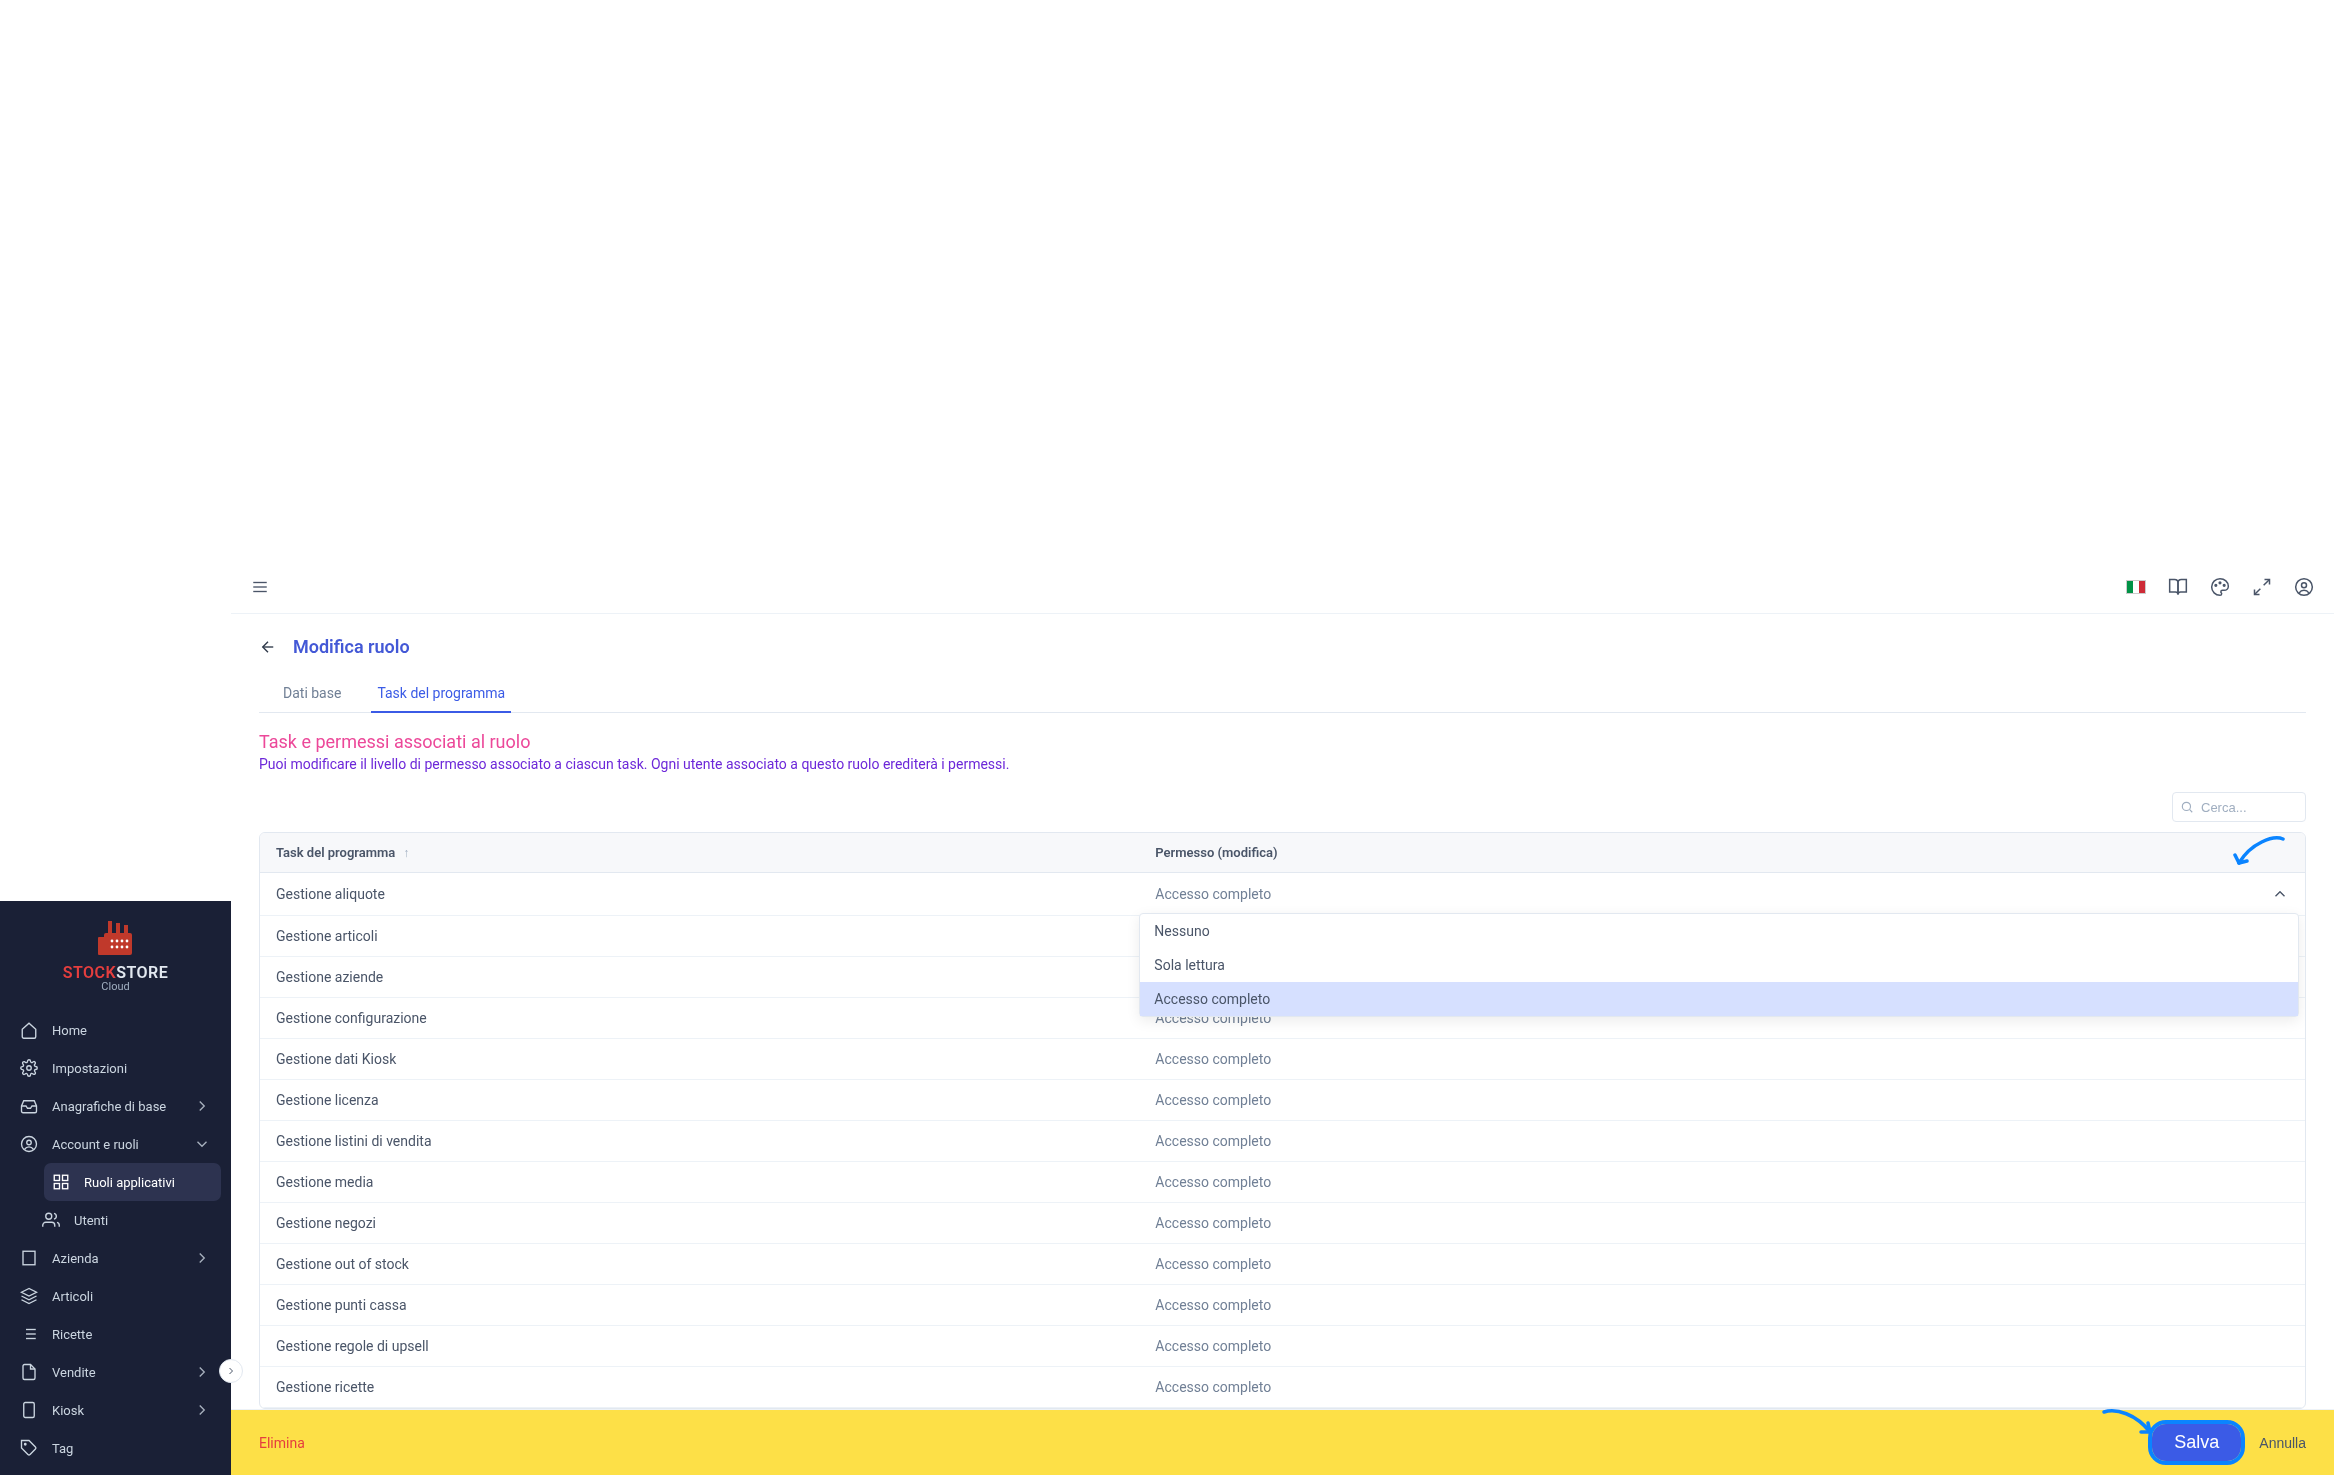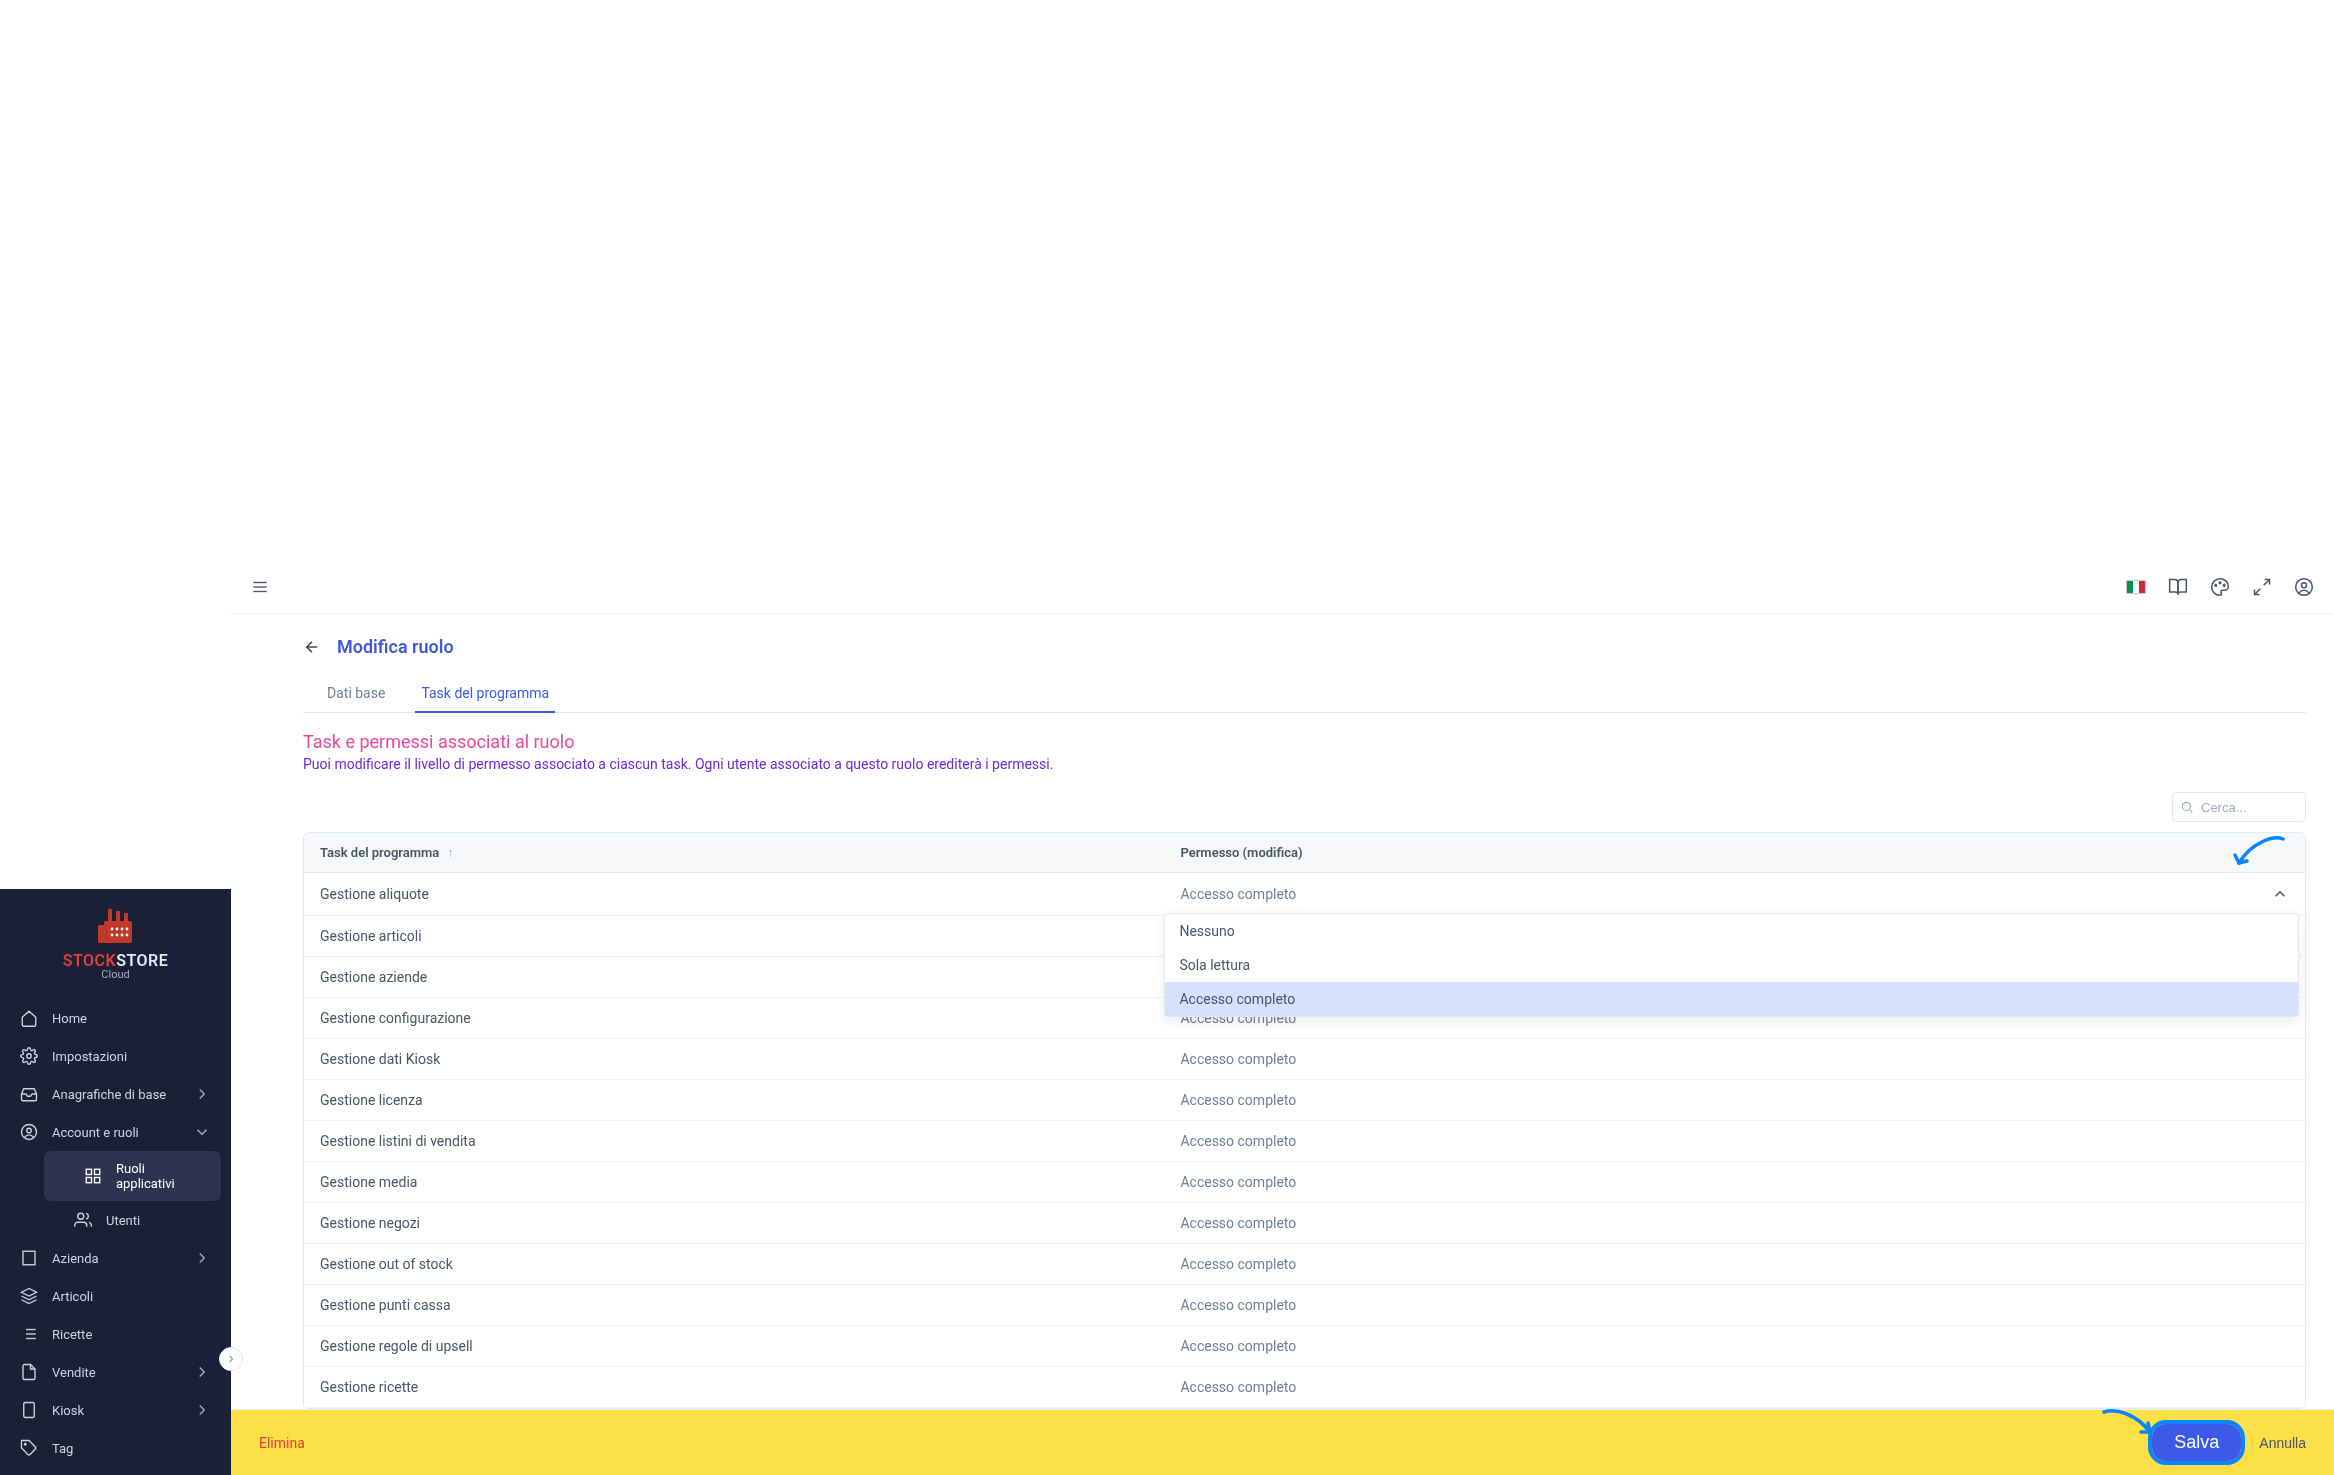--- a/index.html
+++ b/index.html
@@ -14,42 +14,42 @@
 .logo-text .s1 { color: #e53e3e; }
 .logo-text .s2 { color: #e2e8f0; }
 .logo-sub { font-size: 11px; color: #a0aec0; margin-top: -2px; }
 
 .nav { padding: 8px 0; }
 .nav-item { display: flex; align-items: center; padding: 10px 20px; color: #cbd5e0; cursor: pointer; font-size: 13px; gap: 14px; position: relative; }
 .nav-item .chev { margin-left: auto; opacity: .8; }
 .nav-sub { padding-left: 34px; }
 .nav-item.active { background: #2d3350; border-radius: 6px; margin: 0 10px; padding-left: 10px; }
 .nav-item.active .icon, .nav-item.active span { color: #fff; }
-.nav-sub .nav-item { padding: 10px 20px 10px 40px; border-radius: 7px; }
+.nav-sub .nav-item { padding: 10px 20px 10px 8px; border-radius: 7px; }
 
 .icon { width: 18px; height: 18px; display: inline-flex; align-items: center; justify-content: center; color: #cbd5e0; flex-shrink: 0; }
 .icon svg { width: 100%; height: 100%; stroke: currentColor; fill: none; stroke-width: 1.8; }
 
 .collapse-handle { position: absolute; right: -12px; top: 458px; width: 24px; height: 24px; background: #fff; border: 1px solid #e2e8f0; border-radius: 50%; display: flex; align-items: center; justify-content: center; cursor: pointer; z-index: 5; }
 
 
 .main { flex: 1; display: flex; flex-direction: column; min-width: 0; }
 .topbar { height: 54px; display: flex; align-items: center; padding: 0 20px; border-bottom: 1px solid #edf2f7; }
 .hamburger { cursor: pointer; color: #4a5568; }
 .top-right { margin-left: auto; display: flex; align-items: center; gap: 22px; color: #4a5568; }
 .top-icon { width: 20px; height: 20px; cursor: pointer; display: flex; align-items: center; justify-content: center; }
 .top-icon svg { width: 100%; height: 100%; stroke: currentColor; fill: none; stroke-width: 1.8; }
 .flag-it { width: 20px; height: 14px; display: flex; border: 1px solid #ccc; }
 .flag-it span { flex: 1; }
 .flag-it .g { background: #009246; }
 .flag-it .w { background: #fff; }
 .flag-it .r { background: #ce2b37; }
 
 
-.content { flex: 1; padding: 22px 28px 0; overflow: hidden; display: flex; flex-direction: column; position: relative; margin-left: 44px; }
+.content { flex: 1; padding: 22px 28px 0; overflow: hidden; display: flex; flex-direction: column; position: relative; }
 .page-header { display: flex; align-items: center; gap: 16px; margin-bottom: 18px; }
 .back-btn { cursor: pointer; color: #2d3748; }
 .page-title { font-size: 18px; font-weight: 600; color: #4358d6; }
 
 .tabs { display: flex; border-bottom: 1px solid #e2e8f0; gap: 24px; padding-left: 18px; }
 .tab { padding: 10px 6px; color: #718096; cursor: pointer; font-size: 14px; }
 .tab.active { color: #3b5be6; border-bottom: 2px solid #3b5be6; margin-bottom: -1px; }
 
 .section-intro { padding: 18px 0 10px; }
 .section-intro .t { font-size: 18px; color: #ec4899; margin-bottom: 4px; }

